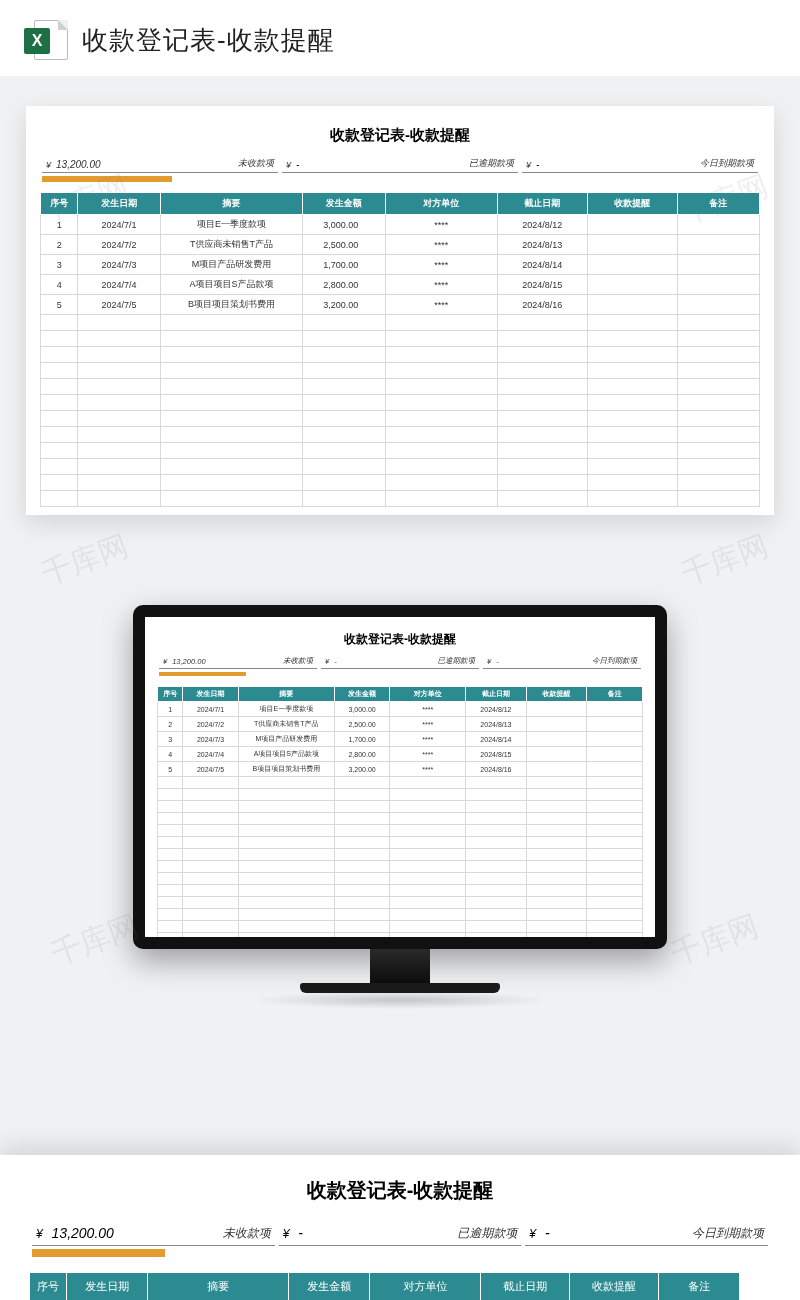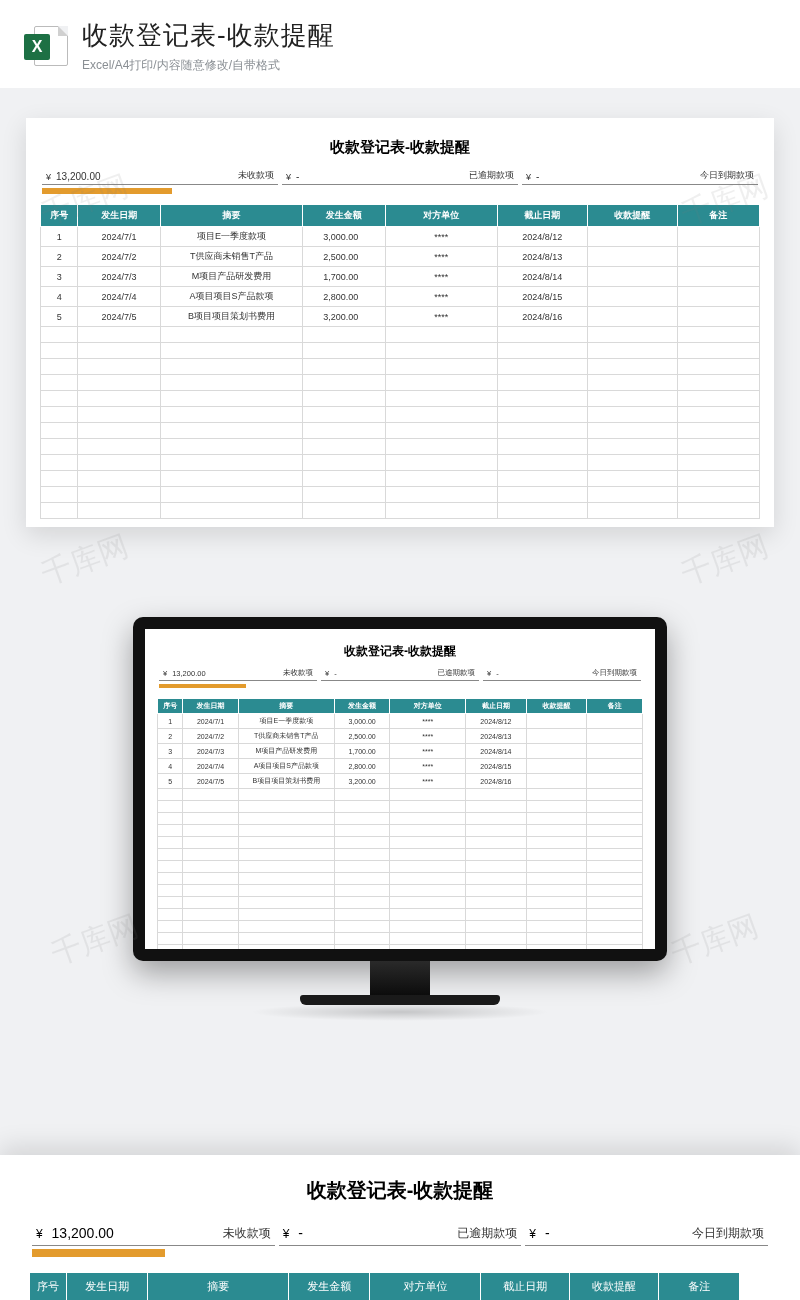--- a/index.html
+++ b/index.html
@@ -95,20 +95,21 @@
     flex-direction: column;
     position: relative;
     padding: 0 2px;
   }
   .summary-block .line {
     display: flex;
     justify-content: space-between;
     align-items: flex-end;
     border-bottom: 1px solid #888;
     padding: 0 4px 2px 4px;
+    font-style: italic;
   }
   .summary-block .amt {
     font-size: 10px;
     font-weight: 500;
   }
   .summary-block .cur { font-size: 9px; }
   .summary-block .lbl { font-size: 9px; color: #333; }
   .summary-block .bar {
     height: 6px;
     background: #e39b2d;
@@ -239,21 +240,20 @@
 </head>
 <body>
 
 <div class="header">
   <div class="excel-icon">
     <div class="sheet"></div>
     <div class="x">X</div>
   </div>
   <div class="header-text">
     <div class="title">收款登记表-收款提醒</div>
-    <div class="subtitle">Excel/A4打印/内容随意修改/自带格式</div>
   </div>
 </div>
 
 <div class="preview-area">
   <div class="sheet-card" id="preview-top">
       <div class="sheet-title">收款登记表-收款提醒</div>
       <div class="summary-row">
         <div class="summary-block ">
             <div class="line">
               <span><span class="cur">¥</span>&nbsp;&nbsp;<span class="amt">13,200.00</span></span>

